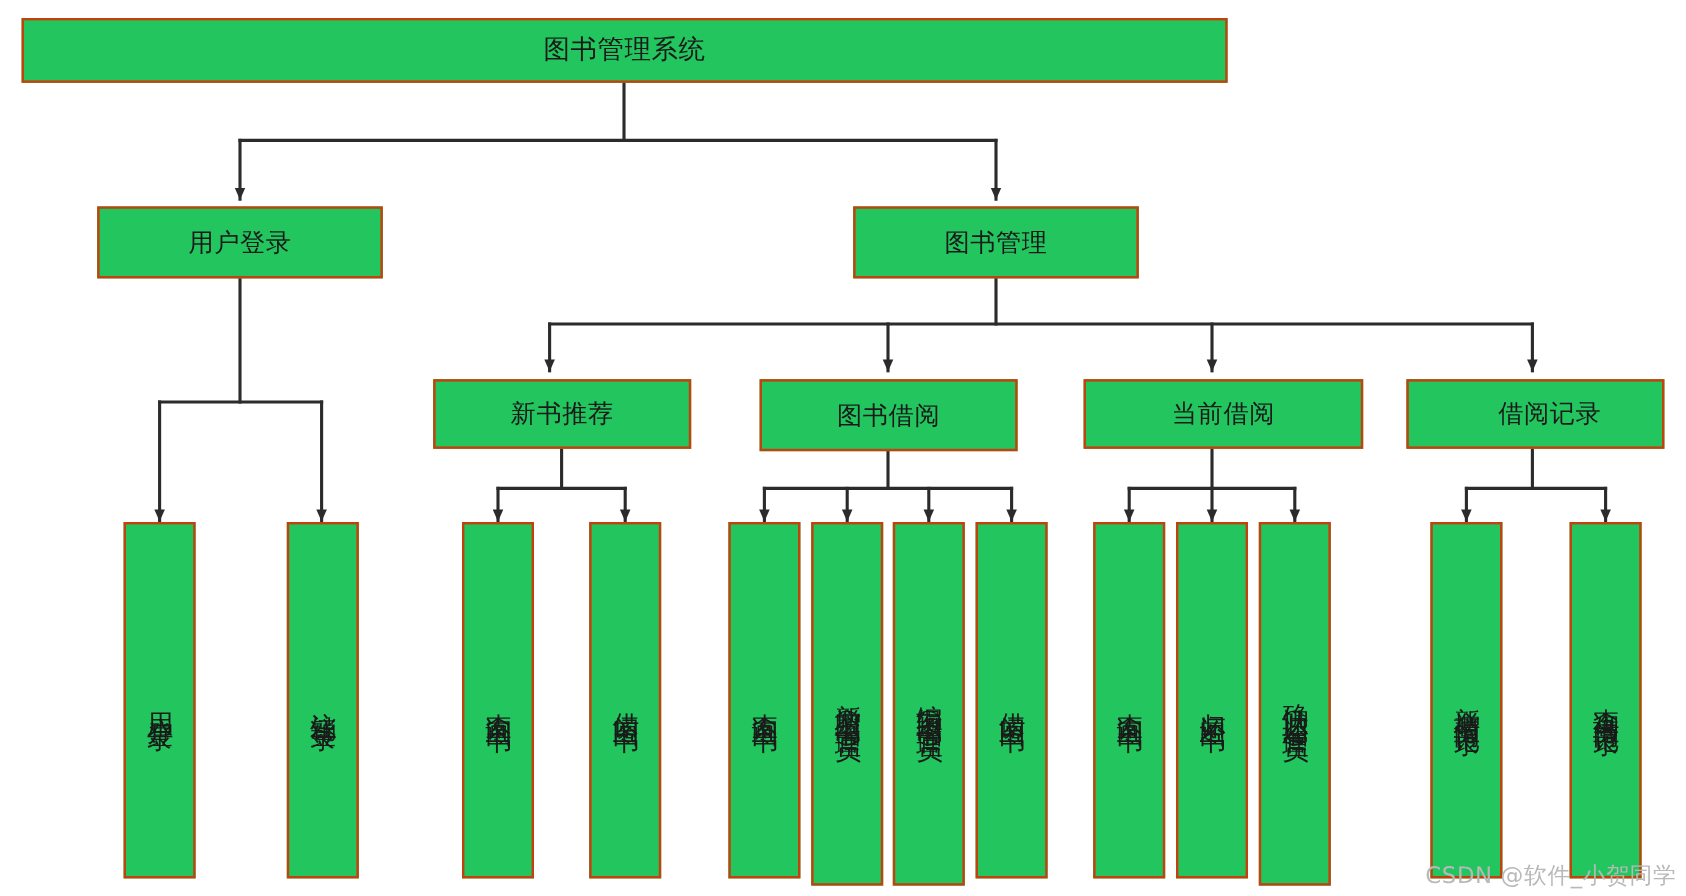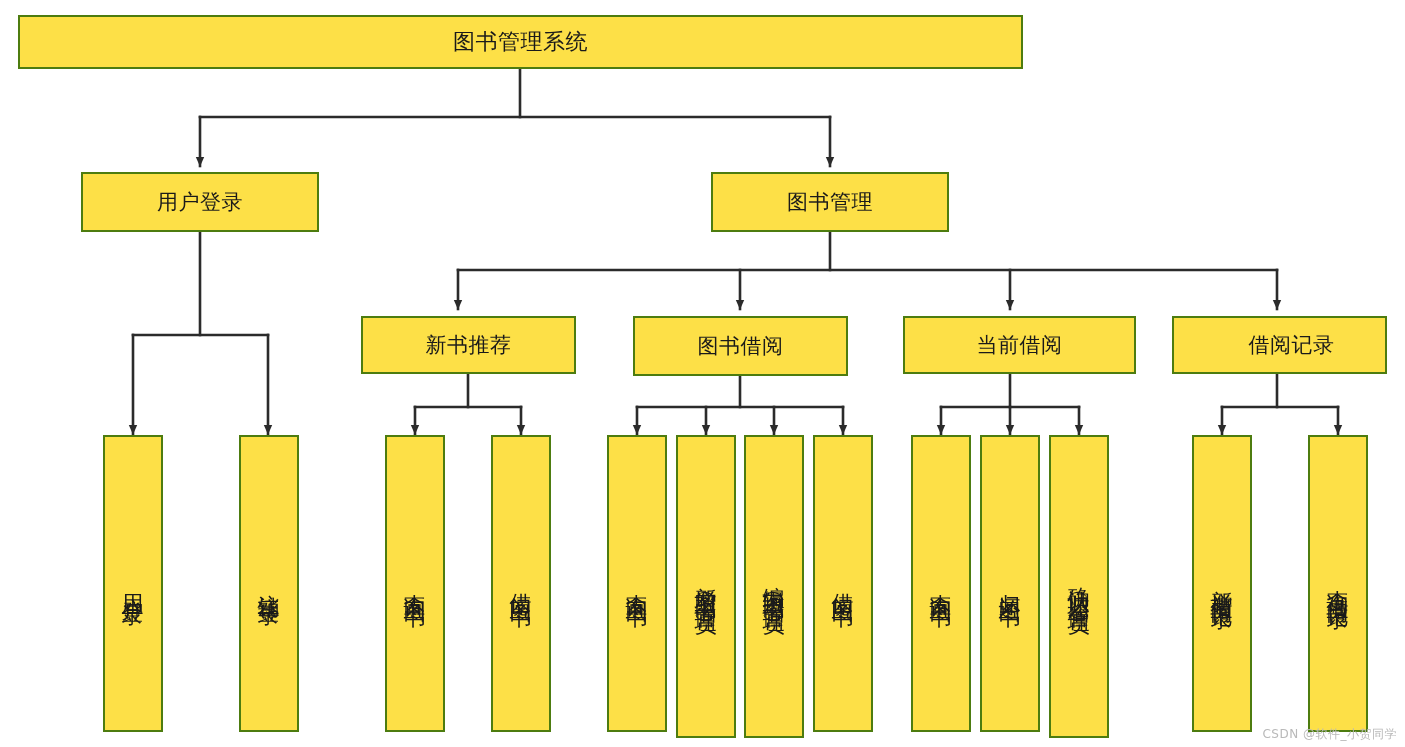--- a/index.html
+++ b/index.html
@@ -21,22 +21,22 @@
   #diagram-svg {
     position: absolute;
     left: 0;
     top: 0;
     width: 1405px;
     height: 747px;
   }
   .node {
     position: absolute;
     box-sizing: border-box;
-    background: #fde047;
-    border: 2px solid #4d7c0f;
+    background: #22c55e;
+    border: 2px solid #c2410c;
     display: flex;
     align-items: center;
     justify-content: center;
     color: #1a1a1a;
   }
   .node-label {
     display: block;
     text-align: center;
     line-height: 1.18;
     white-space: nowrap;
@@ -60,21 +60,21 @@
     text-orientation: upright;
     font-size: 22px;
     line-height: 1.05;
     letter-spacing: 4px;
     white-space: nowrap;
   }
   #watermark {
     position: absolute;
     right: 8px;
     bottom: 4px;
-    font-size: 12px;
+    font-size: 19px;
     color: #b9b9b9;
     letter-spacing: 0.5px;
     white-space: nowrap;
     pointer-events: none;
   }
 </style>
 </head>
 <body>
 
 <div id="diagram-root">

